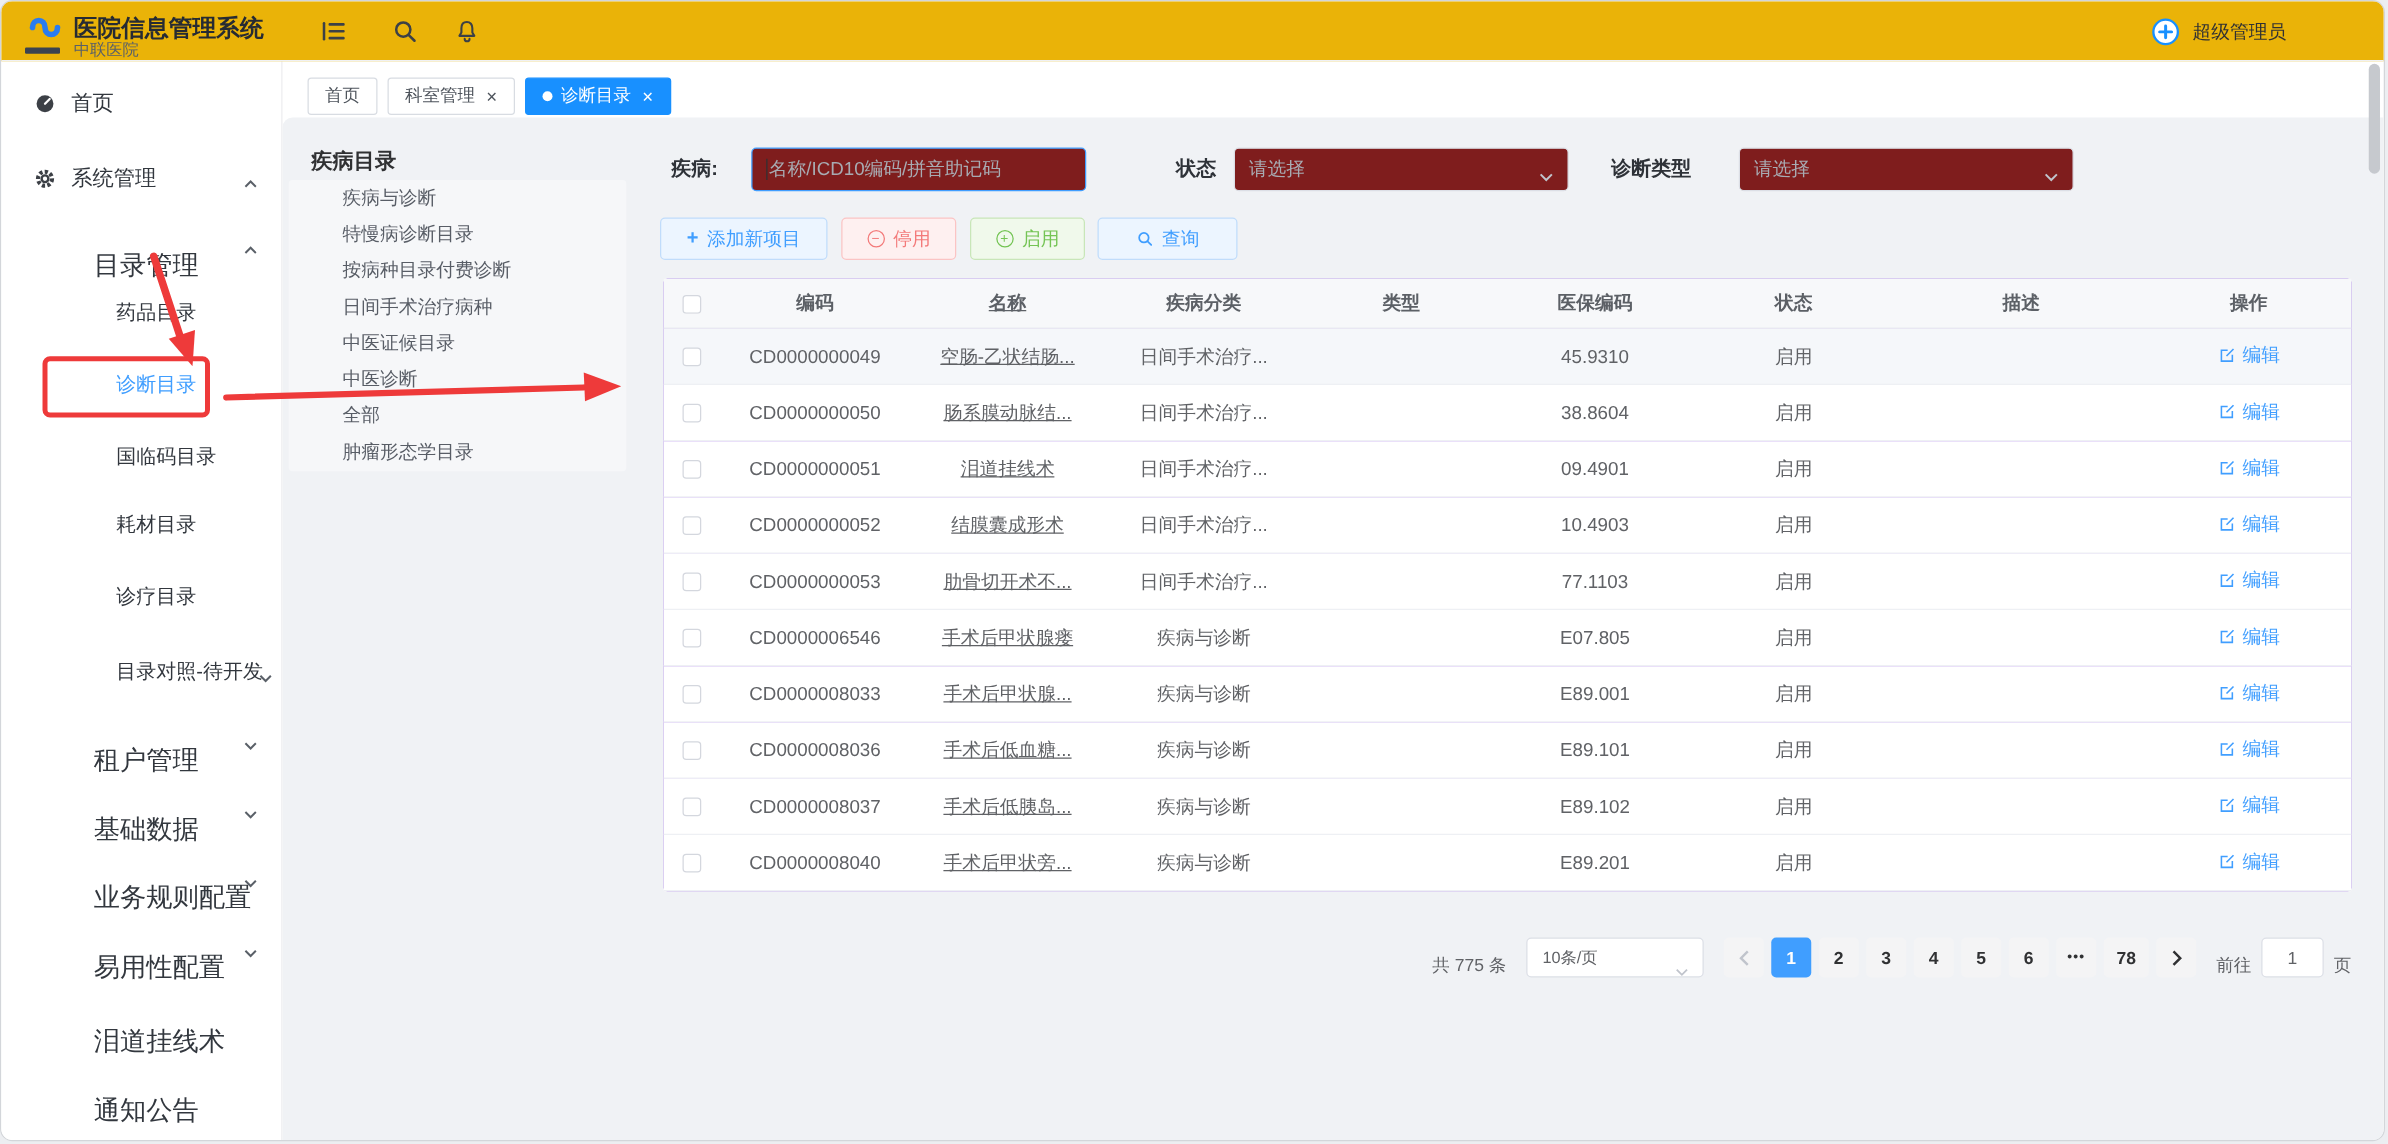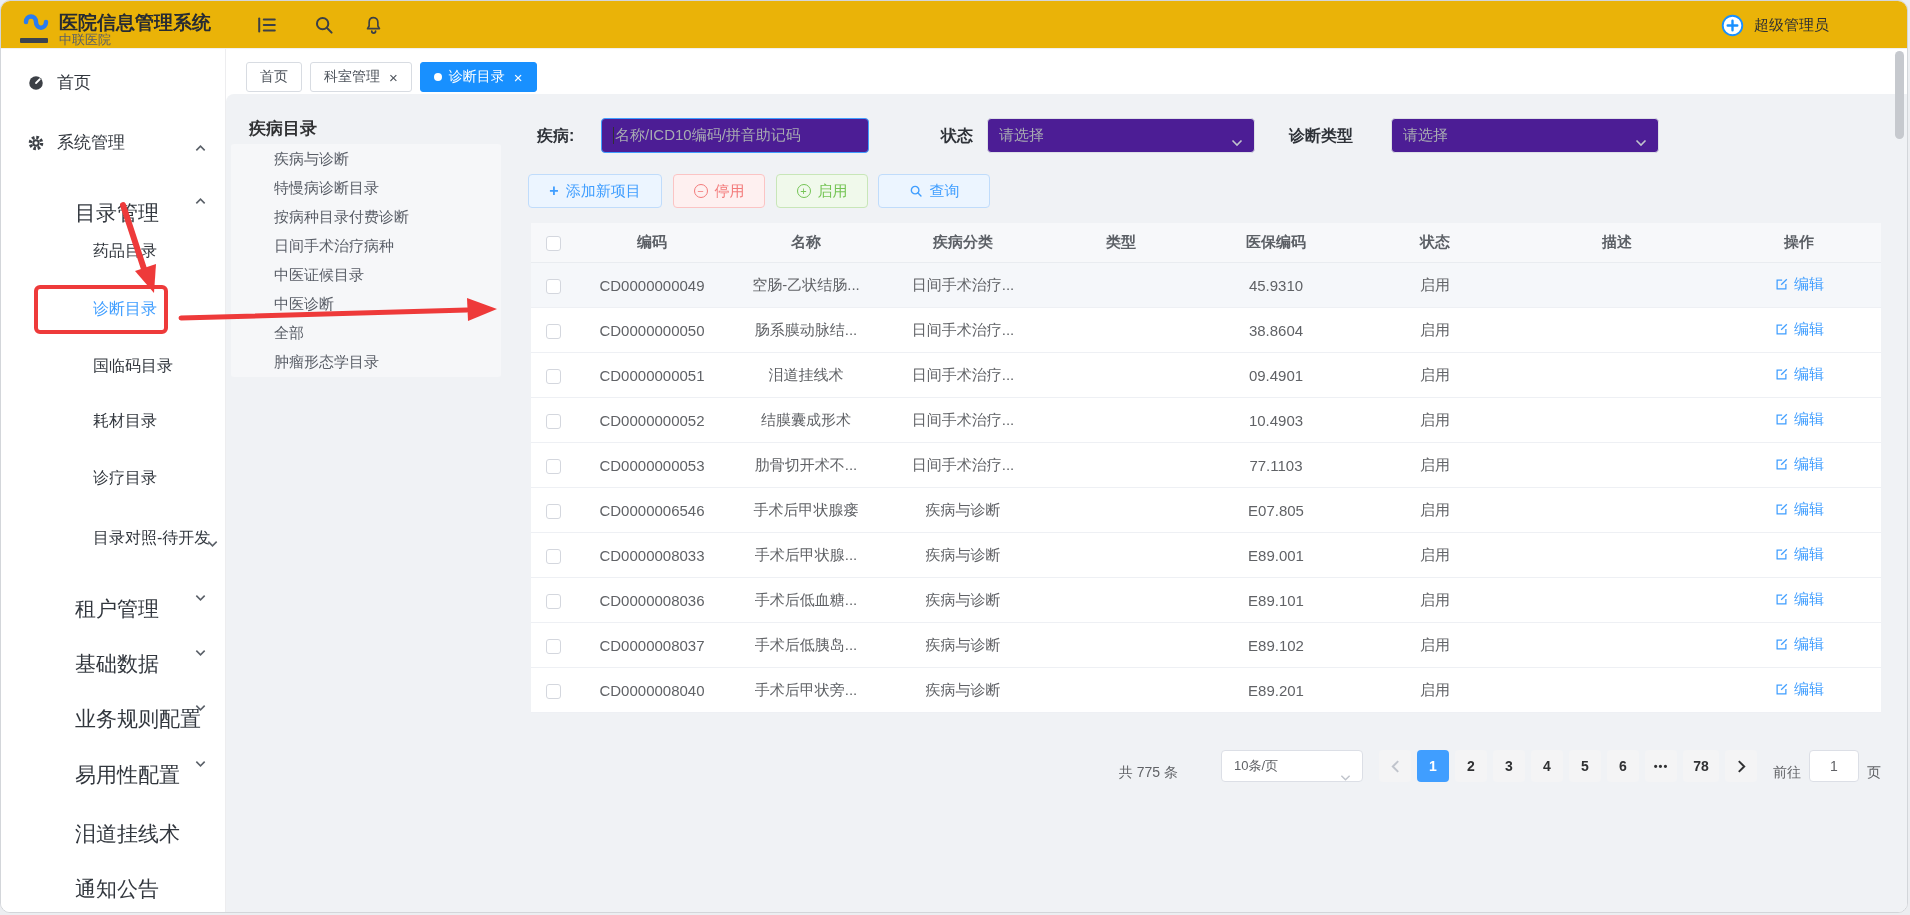--- a/index.html
+++ b/index.html
@@ -41,21 +41,21 @@
   
   .main-bg { position:absolute; left:225px; top:93px; right:0; bottom:0; background:#f0f2f5; border-top-left-radius:8px; z-index:1; }
 
   
   .sec-title { position:absolute; left:248px; top:116px; font-size:17px; font-weight:600; color:#303133; z-index:2; }
   .sec-block { position:absolute; left:230px; top:143px; width:270px; height:233px; background:#f6f7f9; border-radius:3px; z-index:2; }
   .sec-item { height:29px; line-height:29px; padding-left:43px; font-size:15px; color:#585d66; cursor:pointer; }
 
   
   .flabel { position:absolute; top:117px; height:35px; line-height:35px; font-size:16px; font-weight:600; color:#2e3238; z-index:2; }
-  .finput { position:absolute; top:117px; height:35px; background:#4c1d95; border-radius:4px; z-index:2; display:flex; align-items:center; padding-left:11px; }
+  .finput { position:absolute; top:117px; height:35px; background:#7f1d1d; border-radius:4px; z-index:2; display:flex; align-items:center; padding-left:11px; }
   .input-focus { border:1px solid #409eff; }
   .select-box { border:1px solid #dcdfe6; cursor:pointer; }
   .placeholder { font-size:15px; color:#a8abb2; }
   .caret { width:1px; height:17px; background:#303133; margin-right:1px; }
   .sel-chev { position:absolute; right:11px; top:14px; color:#c0c4cc; }
 
   
   .tbtn { position:absolute; top:173px; height:34px; border-radius:4px; display:flex; align-items:center; justify-content:center; gap:7px; font-size:15px; cursor:pointer; z-index:2; }
   .btn-blue { background:#ecf5ff; border:1px solid #c0dcfb; color:#409eff; }
   .btn-red { background:#fef0f0; border:1px solid #fbc4c4; color:#f37a7a; }
@@ -64,29 +64,29 @@
   .plus-g { font-size:16px; font-weight:bold; line-height:1; }
 
   
   .tbl { position:absolute; left:530px; top:222px; width:1350px; background:#6d28d9; border-radius:3px; z-index:2; }
   .trow { display:flex; align-items:center; }
   .thead { height:40px; background:#f7f8fa; border-bottom:1px solid #e9ecf0; }
   .thead .tc { font-size:15px; font-weight:600; color:#5c6066; }
   .tbody-row { height:45px; border-bottom:1px solid #eef0f4; background:#fff; }
   .tbody-row.hover { background:#f5f7fa; }
   .tc { text-align:center; font-size:15px; color:#606266; overflow:hidden; white-space:nowrap; }
-  .c0{width:44px;} .c1{width:154px;} .c2{width:154px;} .c3{width:160px;} .c4{width:156px;}
+  .c0{width:44px;} .c1{width:154px;} .c2{width:154px;text-decoration:underline;} .c3{width:160px;} .c4{width:156px;}
   .c5{width:154px;} .c6{width:164px;} .c7{width:200px;} .c8{width:164px;}
   .cb { display:inline-block; width:15px; height:15px; border:1px solid #d4d7de; border-radius:3px; background:#fff; vertical-align:middle; cursor:pointer; }
   .edit-link { display:inline-flex; align-items:center; gap:5px; color:#409eff; cursor:pointer; }
 
   
   .pager { position:absolute; left:530px; top:749px; width:1350px; height:32px; display:flex; justify-content:flex-end; align-items:flex-end; z-index:2; }
   .pg-total { font-size:14px; color:#606266; margin-right:16px; }
-  .pg-size { position:relative; width:142px; height:32px; background:#fff; border:1px solid #dcdfe6; border-radius:4px; font-size:13px; color:#606266; line-height:30px; padding-left:12px; margin-right:16px; cursor:pointer;margin-left:27px; }
+  .pg-size { position:relative; width:142px; height:32px; background:#fff; border:1px solid #dcdfe6; border-radius:4px; font-size:13px; color:#606266; line-height:30px; padding-left:12px; margin-right:16px; cursor:pointer; }
   .pg-btn { width:32px; height:32px; border-radius:4px; background:#f4f4f5; display:flex; align-items:center; justify-content:center; margin-left:6px; cursor:pointer; font-size:14px; font-weight:600; color:#303133; }
   .pg-btn.first { margin-left:0; }
   .pg-btn.active { background:#409eff; color:#fff; }
   .pg-btn.wide { width:36px; }
   .pg-arrow { color:#303133; }
   .pg-arrow.disabled { color:#c0c4cc; }
   .pg-more { font-size:11px; letter-spacing:1px; font-weight:bold; }
   .pg-goto { font-size:14px; color:#606266; margin-left:16px; }
   .pg-input { width:50px; height:32px; border:1px solid #dcdfe6; border-radius:4px; background:#fff; text-align:center; line-height:30px; font-size:14px; color:#606266; margin:0 8px; }
 

